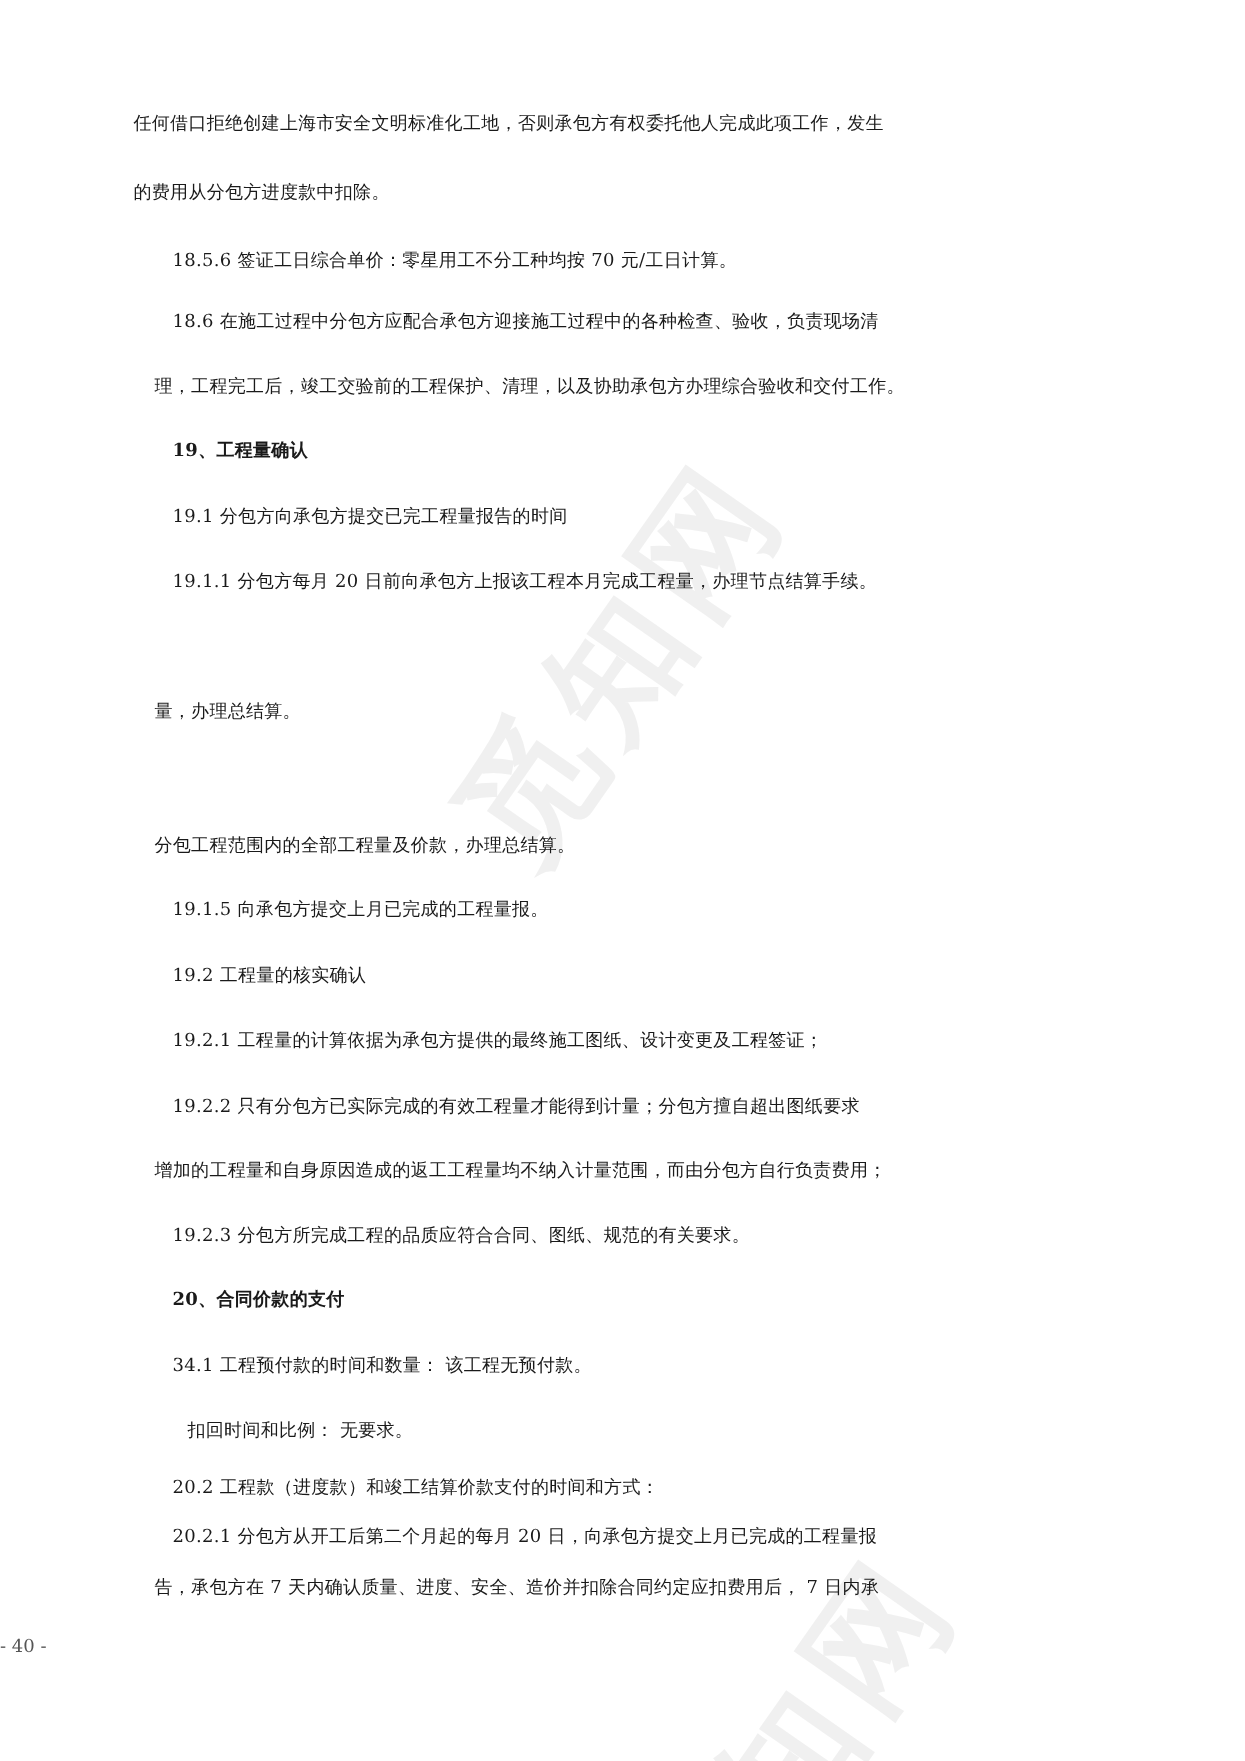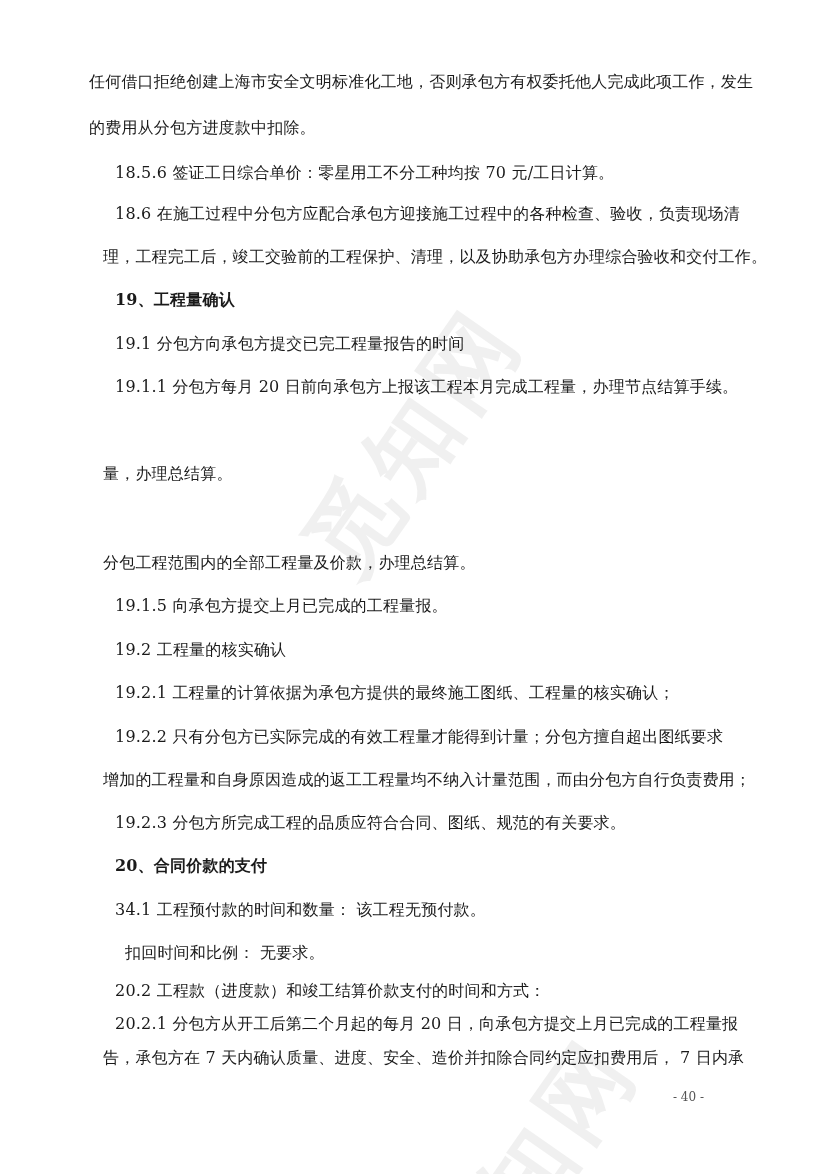--- a/index.html
+++ b/index.html
@@ -1,25 +1,25 @@
 <!DOCTYPE html>
 <html><head>
 <meta charset="utf-8">
 <style>
   html, body { margin:0; padding:0; background:#ffffff; }
   body { width:830px; height:1174px; position:relative; overflow:hidden;
          font-family: "DejaVu Serif", "Liberation Serif", serif; color:#1a1a1a; }
   .page { position:absolute; left:0; top:0; width:830px; height:1174px; }
-  .line { position:absolute; font-size:16px; line-height:20px; white-space:nowrap; letter-spacing:0.2px; }
+  .line { position:absolute; font-size:12px; line-height:20px; white-space:nowrap; letter-spacing:0.2px; }
   .l0 { left:89px; }
   .l1 { left:115px; }
   .l2 { left:103px; }
   .l3 { left:125px; }
   .bold { font-weight:bold; }
-  .pageno { position:absolute; left:0; width:704px; text-align:right; top:1090px;
+  .pageno { position:absolute; left:0; width:704px; text-align:left; top:1090px;
             font-size:12px; color:#555; }
   .wm { position:absolute; color:rgba(170,170,170,0.18); font-weight:bold;
         font-family:"DejaVu Sans", sans-serif; pointer-events:none; white-space:nowrap; }
   .wm1 { left:265px; top:380px; font-size:90px; transform:rotate(-55deg); letter-spacing:10px; }
   .wm2 { left:380px; top:1110px; font-size:90px; transform:rotate(-55deg); letter-spacing:10px; }
 </style>
 </head>
 <body>
 
 <div class="page">
@@ -31,21 +31,21 @@
   <div class="line l1" style="top:163px">18.5.6  签证工日综合单价：零星用工不分工种均按 70 元/工日计算。</div>
   <div class="line l1" style="top:204px">18.6 在施工过程中分包方应配合承包方迎接施工过程中的各种检查、验收，负责现场清</div>
   <div class="line l2" style="top:247px">理，工程完工后，竣工交验前的工程保护、清理，以及协助承包方办理综合验收和交付工作。</div>
   <div class="line l1 bold" style="top:290px">19、工程量确认</div>
   <div class="line l1" style="top:334px">19.1 分包方向承包方提交已完工程量报告的时间</div>
   <div class="line l1" style="top:377px">19.1.1 分包方每月 20 日前向承包方上报该工程本月完成工程量，办理节点结算手续。</div>
   <div class="line l2" style="top:464px">量，办理总结算。</div>
   <div class="line l2" style="top:553px">分包工程范围内的全部工程量及价款，办理总结算。</div>
   <div class="line l1" style="top:596px">19.1.5 向承包方提交上月已完成的工程量报。</div>
   <div class="line l1" style="top:640px">19.2  工程量的核实确认</div>
-  <div class="line l1" style="top:683px">19.2.1  工程量的计算依据为承包方提供的最终施工图纸、工程量的核实确认；</div>
+  <div class="line l1" style="top:683px">19.2.1  工程量的计算依据为承包方提供的最终施工图纸、设计变更及工程签证；</div>
   <div class="line l1" style="top:727px">19.2.2  只有分包方已实际完成的有效工程量才能得到计量；分包方擅自超出图纸要求</div>
   <div class="line l2" style="top:770px">增加的工程量和自身原因造成的返工工程量均不纳入计量范围，而由分包方自行负责费用；</div>
   <div class="line l1" style="top:813px">19.2.3  分包方所完成工程的品质应符合合同、图纸、规范的有关要求。</div>
   <div class="line l1 bold" style="top:856px">20、合同价款的支付</div>
   <div class="line l1" style="top:900px">34.1  工程预付款的时间和数量：     该工程无预付款。</div>
   <div class="line l3" style="top:943px">扣回时间和比例：     无要求。</div>
   <div class="line l1" style="top:981px">20.2  工程款（进度款）和竣工结算价款支付的时间和方式：</div>
   <div class="line l1" style="top:1014px">20.2.1 分包方从开工后第二个月起的每月 20 日，向承包方提交上月已完成的工程量报</div>
   <div class="line l2" style="top:1048px">告，承包方在 7  天内确认质量、进度、安全、造价并扣除合同约定应扣费用后，  7 日内承</div>
 

